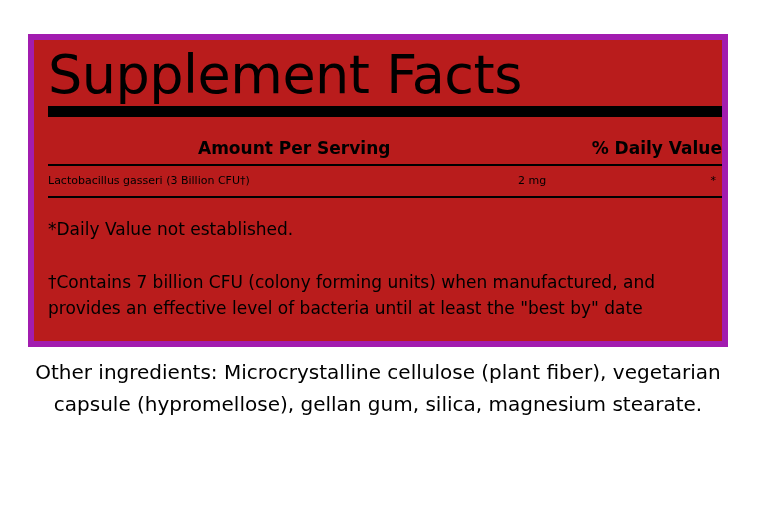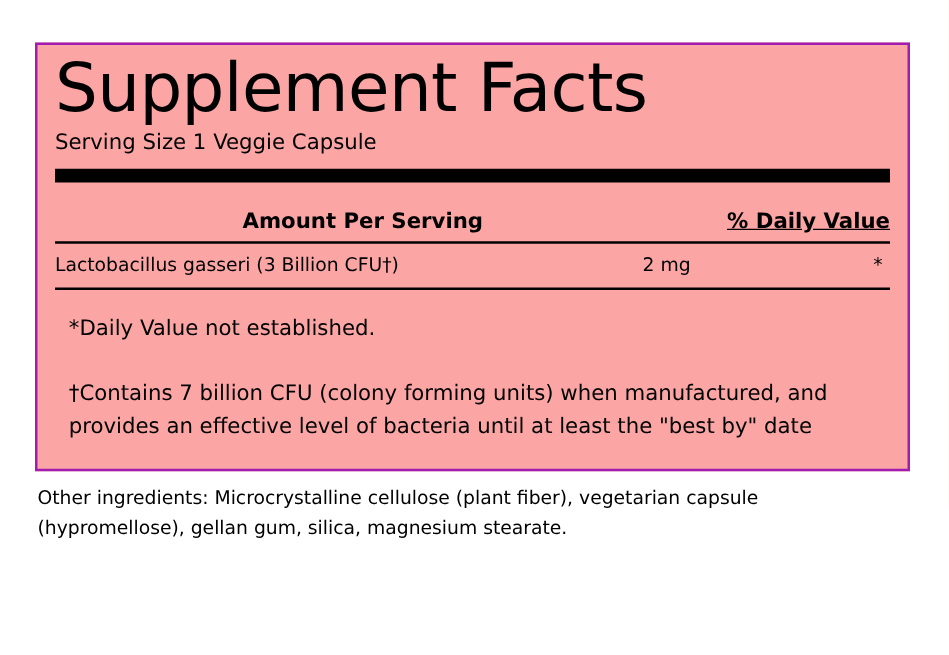--- a/index.html
+++ b/index.html
@@ -17,24 +17,24 @@
 
   .panel {
     position: absolute;
     left: 28px;
     top: 34px;
     width: 700px;
     box-sizing: border-box;
   }
 
   .facts-box {
-    border: 2px solid #a21caf;
+    border: 6px solid #a21caf;
     box-sizing: border-box;
-    padding: 6px 14px 10px 14px;
-    background: #fca5a5;
+    padding: 6px 0 10px 14px;
+    background: #b91c1c;
   }
 
   .title {
     font-size: 54px;
     line-height: 1.08;
     font-weight: normal;
     letter-spacing: -0.5px;
     margin: 0 0 2px 0;
     padding: 0;
   }
@@ -58,32 +58,31 @@
     font-size: 17px;
     font-weight: bold;
     padding: 7px 0 6px 0;
   }
   .head-row .amount {
     margin-left: 150px;
     margin-top: 14px;
   }
   .head-row .dv {
     margin-left: auto;
-    text-decoration: underline;
   }
 
   .thin-rule {
     height: 2px;
     background: #000000;
   }
 
   .nutrient-row {
     display: flex;
     align-items: center;
-    font-size: 15px;
+    font-size: 11px;
     padding: 8px 0 9px 0;
   }
   .nutrient-name {
     flex: 0 0 auto;
   }
   .nutrient-amount {
     position: absolute;
     left: 470px;
   }
   .nutrient-dv {
@@ -95,43 +94,43 @@
   }
 
   .rule-after-row {
     height: 2px;
     background: #000000;
   }
 
   .footnote {
     font-size: 17px;
     line-height: 1.55;
-    margin: 18px 0 0 11px;
+    margin: 18px 0 0 0;
   }
   .footnote.second {
     margin-top: 26px;
     margin-bottom: 10px;
   }
 
   .other-ingredients {
-    font-size: 15px;
+    font-size: 20px;
     line-height: 1.6;
     margin: 9px 2px 0 2px;
+    text-align: center;
   }
 </style>
 </head>
 <body>
 
 <div class="panel">
 
   <div class="facts-box">
 
     <h1 class="title">Supplement Facts</h1>
 
-    <div class="serving">Serving Size 1 Veggie Capsule</div>
 
     <div class="heavy-rule"></div>
 
     <div class="head-row">
       <span class="amount">Amount Per Serving</span>
       <span class="dv">% Daily Value</span>
     </div>
 
     <div class="thin-rule"></div>
 

